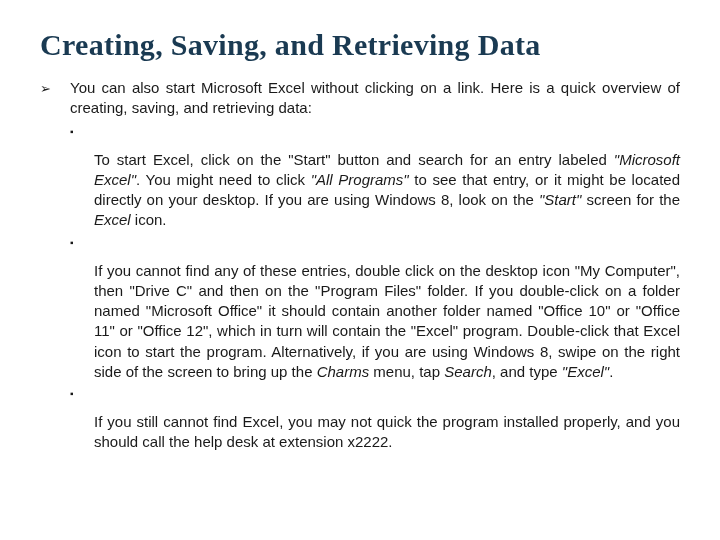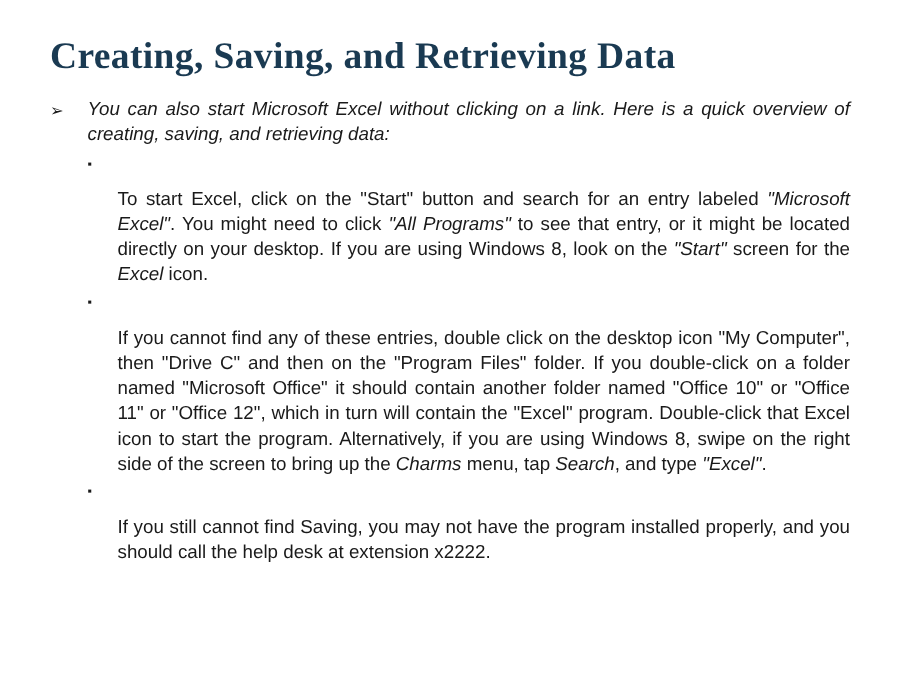--- a/index.html
+++ b/index.html
@@ -36,21 +36,20 @@
     text-align: justify;
   }
   .level1-bullet {
     font-family: Wingdings, Arial, sans-serif;
     font-size: 13px;
     min-width: 30px;
     padding-top: 2px;
   }
   .level1-text {
     flex: 1;
-    font-style: italic;
   }
   .level2 {
     display: flex;
     margin-left: 30px;
     margin-bottom: 1px;
     text-align: justify;
   }
   .level2-bullet {
     font-size: 10px;
     min-width: 24px;
@@ -84,17 +83,17 @@
 
     <div class="level2">
       <div class="level2-bullet">▪</div>
       <div class="level2-text">
         <span>If you cannot find any of these entries, double click on the desktop icon "My Computer", then "Drive C" and then on the "Program Files" folder. If you double-click on a folder named "Microsoft Office" it should contain another folder named "Office 10" or "Office 11" or "Office 12", which in turn will contain the "Excel" program. Double-click that Excel icon to start the program. Alternatively, if you are using Windows 8, swipe on the right side of the screen to bring up the </span><span class="italic">Charms</span><span> menu, tap </span><span class="italic">Search</span><span>, and type </span><span class="italic">"Excel"</span><span>.</span>
       </div>
     </div>
 
     <div class="level2">
       <div class="level2-bullet">▪</div>
-      <div class="level2-text">If you still cannot find Saving, you may not have the program installed properly, and you should call the help desk at extension x2222.</div>
+      <div class="level2-text">If you still cannot find Excel, you may not quick the program installed properly, and you should call the help desk at extension x2222.</div>
     </div>
 
   </div>
 </div>
 
 </body></html>

